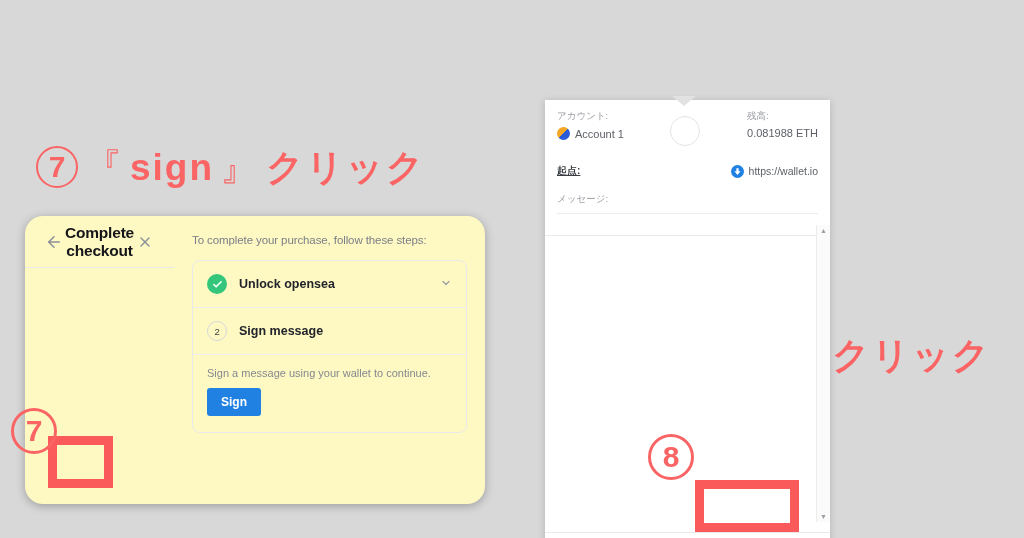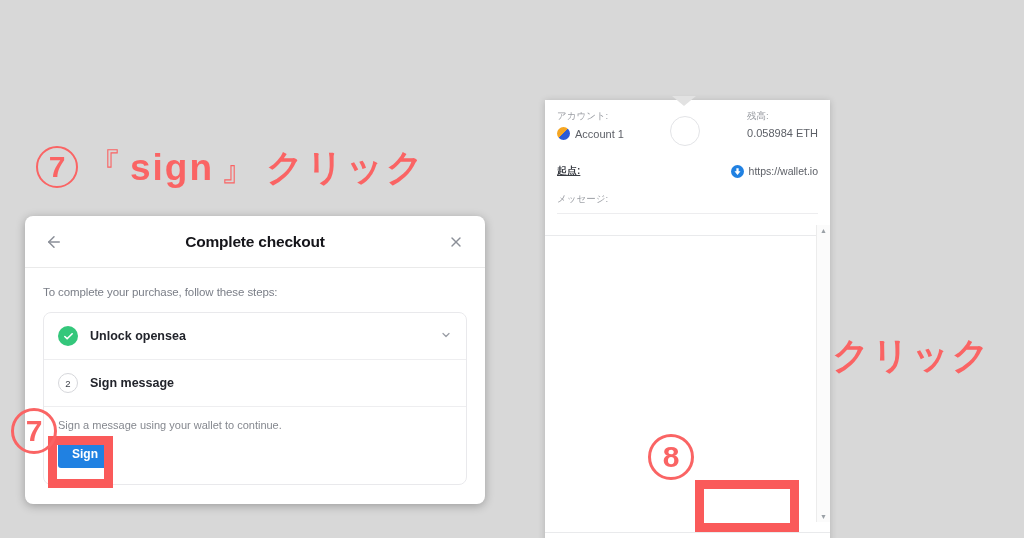--- a/index.html
+++ b/index.html
@@ -57,26 +57,26 @@
     z-index: 40;
   }
   #badge-7 { left: 11px; top: 408px; }
   #badge-8 { left: 648px; top: 434px; }
 
   
   #opensea-modal {
     position: absolute;
     left: 25px; top: 216px;
     width: 460px; height: 288px;
-    background: #ffffff;
-    border-radius: 8px;
+    background: #fef9c3;
+    border-radius: 18px;
     box-shadow: 0 2px 10px rgba(0,0,0,0.28);
     overflow: hidden;
     display: flex;
-    flex-direction: column;
+    flex-direction: row;
   }
   .os-header {
     height: 52px;
     flex: 0 0 52px;
     display: flex;
     align-items: center;
     padding: 0 18px;
     border-bottom: 1px solid #eaeaea;
     position: relative;
   }
@@ -404,21 +404,21 @@
       <div>
         <div class="mm-label">アカウント:</div>
         <div class="mm-account">
           <span class="mm-avatar"></span>
           <span>Account 1</span>
         </div>
       </div>
       <div class="mm-circle-empty"></div>
       <div>
         <div class="mm-label" style="text-align:left">残高:</div>
-        <div class="mm-balance">0.058984 ETH</div>
+        <div class="mm-balance">0.081988 ETH</div>
       </div>
     </div>
 
     <div class="mm-origin-row">
       <div class="mm-label-strong">起点:</div>
       <div class="mm-origin-val">
         <span class="os-favicon">
           <svg width="9" height="9" viewBox="0 0 24 24" fill="currentColor">
               <path d="M12 3 L4 13 h5 v8 h6 v-8 h5 Z" transform="rotate(180 12 12)"></path>
             </svg>

